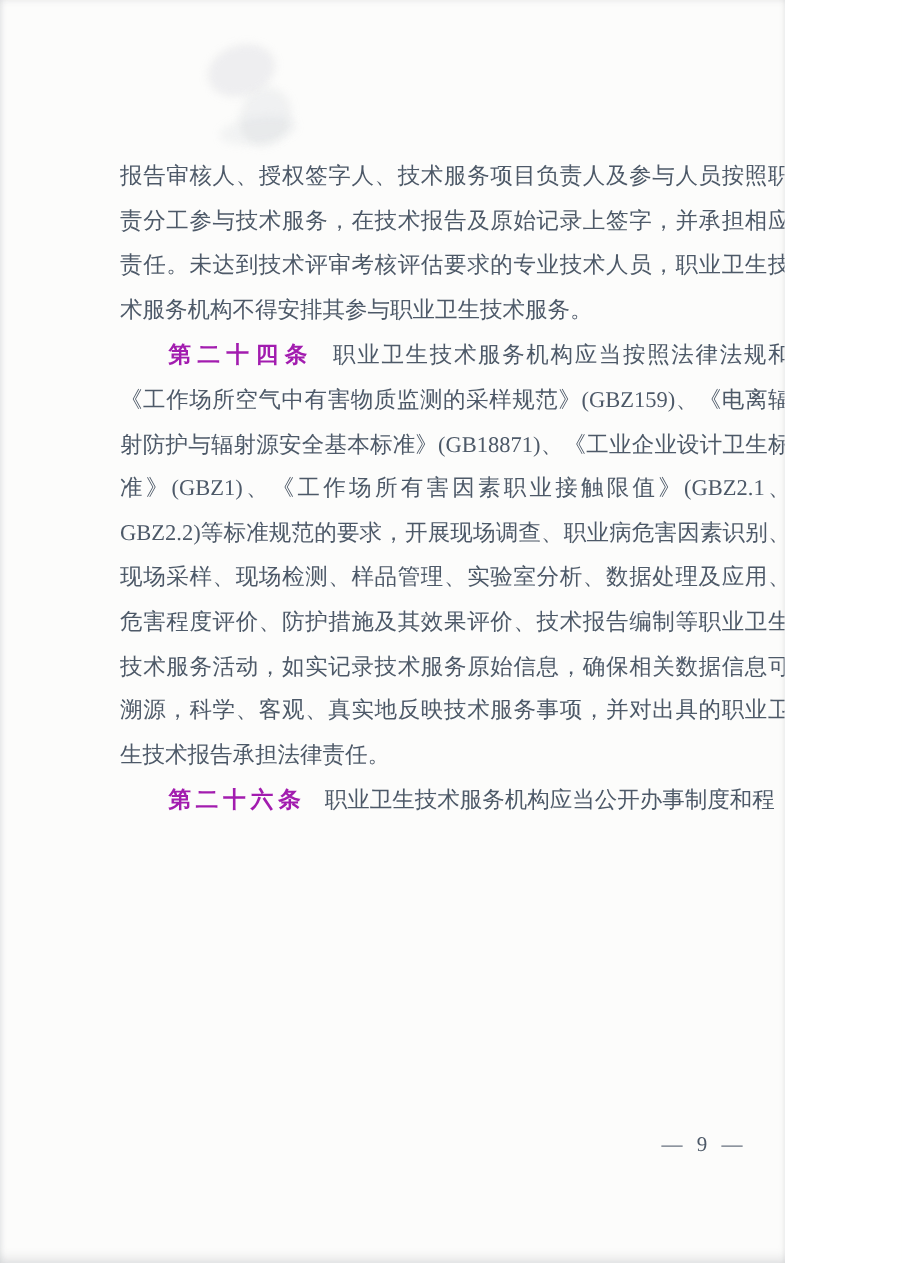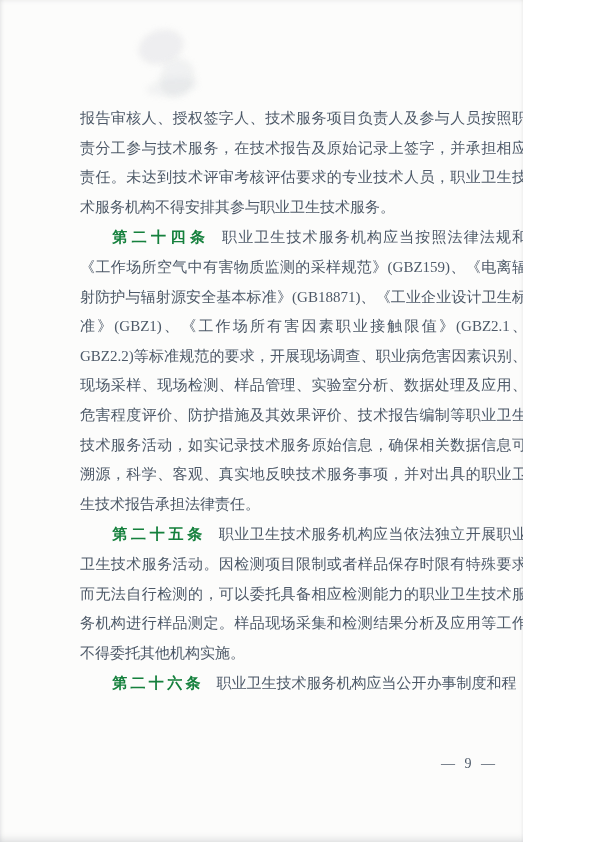--- a/index.html
+++ b/index.html
@@ -55,21 +55,21 @@
   .para {
     margin: 0;
     text-indent: 2.15em;
   }
   .para.noindent {
     text-indent: 0;
   }
   .article {
     font-family: "Liberation Sans", "DejaVu Sans", sans-serif;
     font-weight: 700;
-    color: #15803d;
+    color: #a21caf;
     letter-spacing: 0.22em;
     margin-right: 0.85em;
   }
   .pageno {
     position: absolute;
     left: 441px;
     top: 756px;
     font-size: 14px;
     letter-spacing: 3px;
     color: #4d5968;
@@ -85,21 +85,20 @@
   <div class="smudge s2"></div>
   <div class="smudge s3"></div>
 
   <div class="content">
 
     <p class="para noindent"><span>报告审核人、授权签字人、技术服务项目负责人及参与人员按照职责分工参与技术服务，在技术报告及原始记录上签字，并承担相应责任。未达到技术评审考核评估要求的专业技术人员，职业卫生技术服务机构不得安排其参与职业卫生技术服务。</span></p>
 
 
     <p class="para"><b class="article">第二十四条</b><span>职业卫生技术服务机构应当按照法律法规和《工作场所空气中有害物质监测的采样规范》(GBZ159)、《电离辐射防护与辐射源安全基本标准》(GB18871)、《工业企业设计卫生标准》(GBZ1)、《工作场所有害因素职业接触限值》(GBZ2.1、GBZ2.2)等标准规范的要求，开展现场调查、职业病危害因素识别、现场采样、现场检测、样品管理、实验室分析、数据处理及应用、危害程度评价、防护措施及其效果评价、技术报告编制等职业卫生技术服务活动，如实记录技术服务原始信息，确保相关数据信息可溯源，科学、客观、真实地反映技术服务事项，并对出具的职业卫生技术报告承担法律责任。</span></p>
 
-    <p class="para"><b class="article">第二十五条</b><span>职业卫生技术服务机构应当依法独立开展职业卫生技术服务活动。因检测项目限制或者样品保存时限有特殊要求而无法自行检测的，可以委托具备相应检测能力的职业卫生技术服务机构进行样品测定。样品现场采集和检测结果分析及应用等工作不得委托其他机构实施。</span></p>
 
     <p class="para"><b class="article">第二十六条</b><span>职业卫生技术服务机构应当公开办事制度和程</span></p>
 
   </div>
 
   <div class="pageno">— 9 —</div>
 
 </div>
 
 </body></html>

